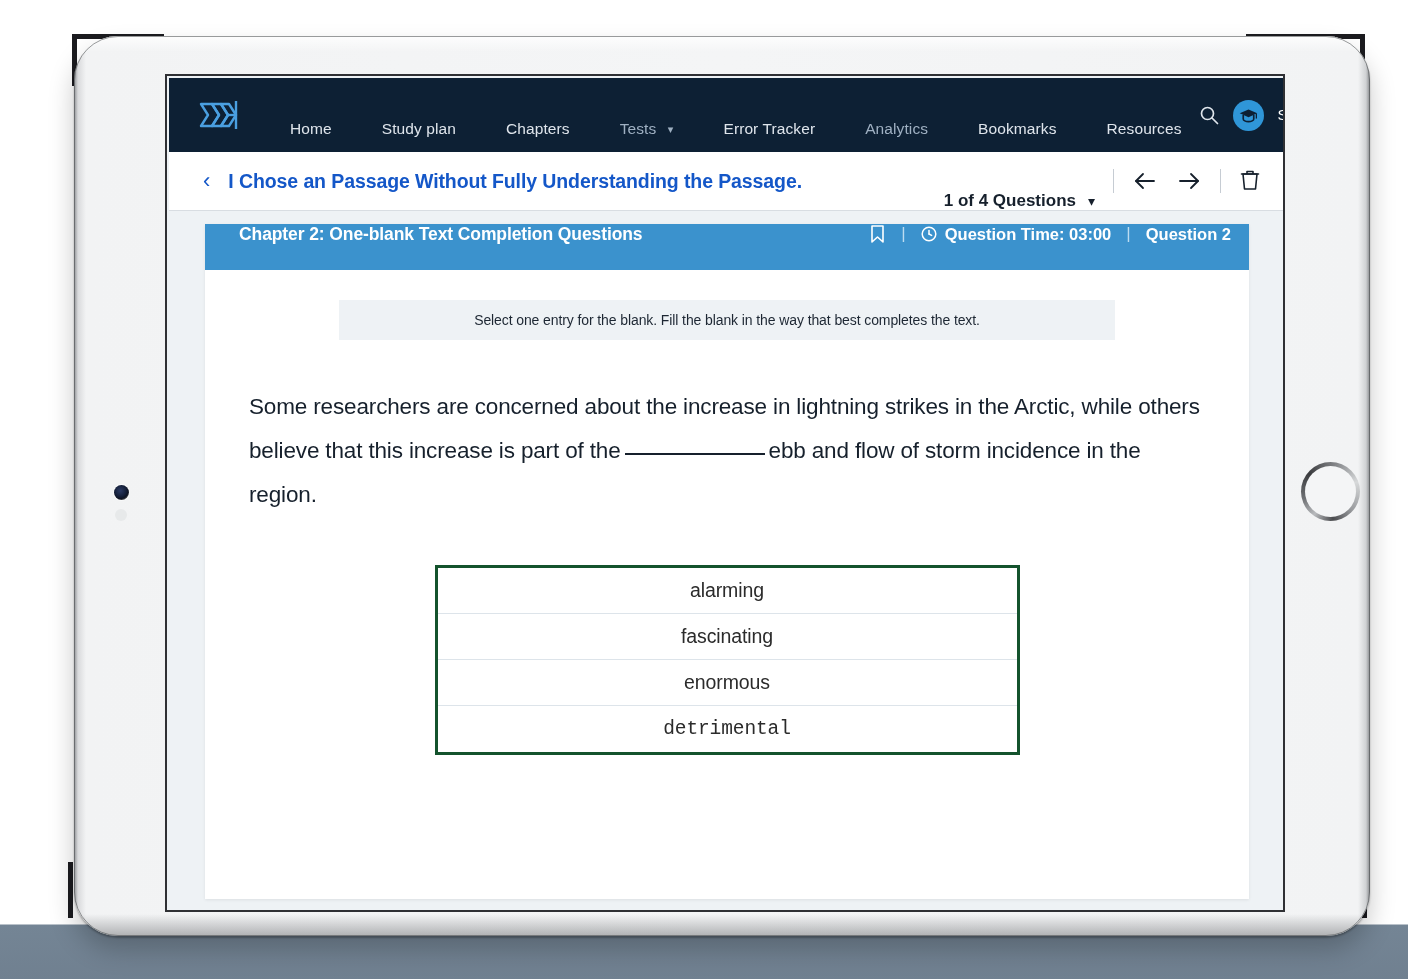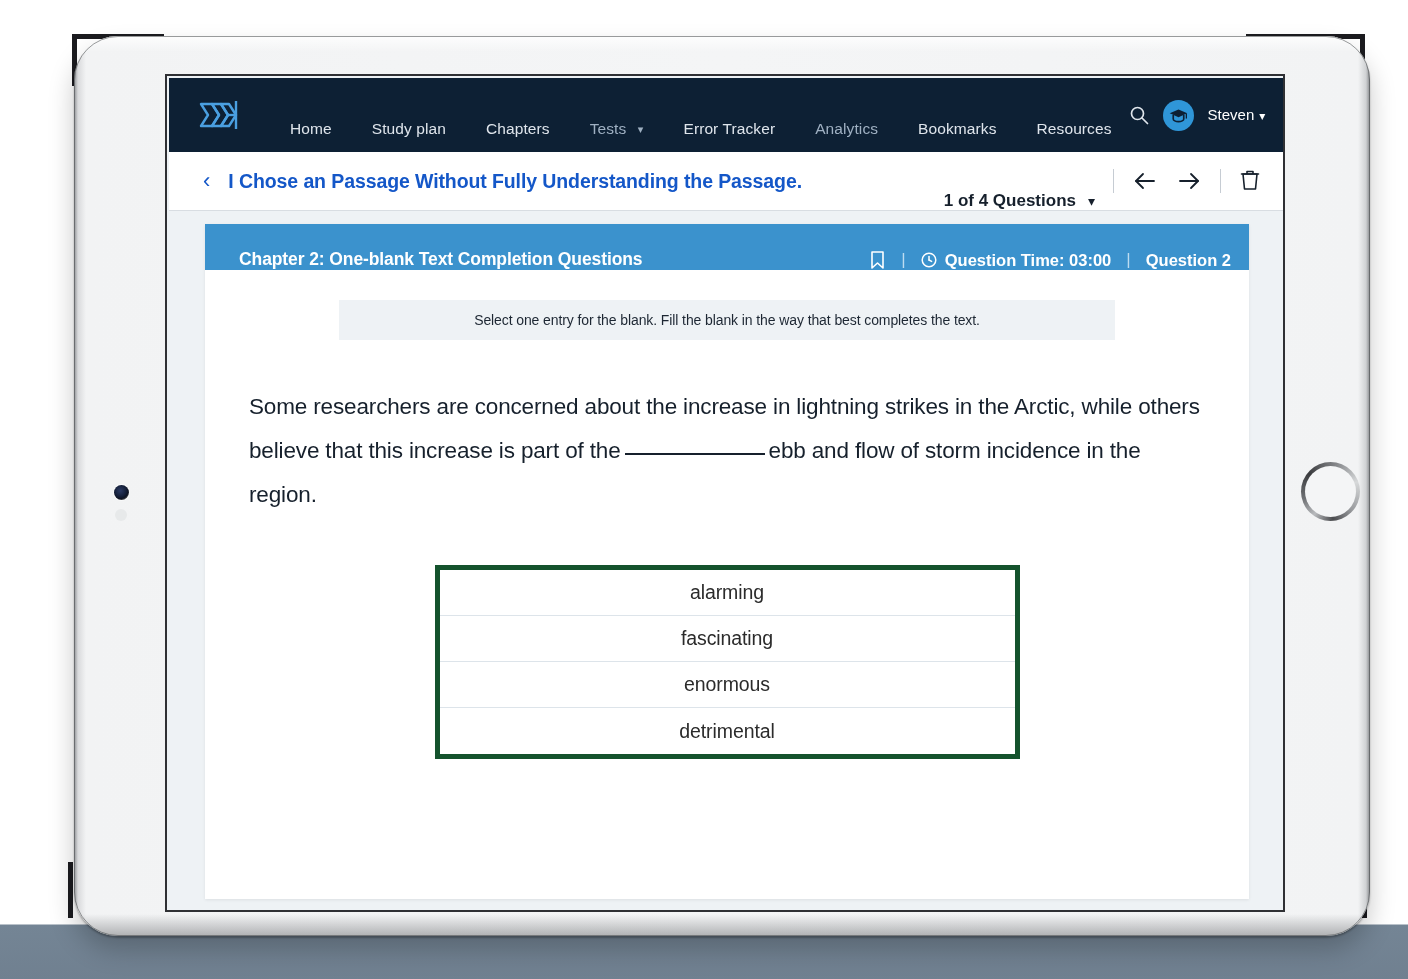--- a/index.html
+++ b/index.html
@@ -127,21 +127,21 @@
     padding: 0 22px 0 26px;
   }
   .logo {
     width: 48px; height: 40px;
     margin-right: 30px;
     flex: none;
   }
   .nav-links {
     display: flex;
     align-items: center;
-    gap: 6px;
+    gap: 16px;
     flex: 1;
     margin-top: 28px;
   }
   .nav-link {
     color: #dfe5ec;
     font-size: 15.5px;
     padding: 8px 17px;
     cursor: pointer;
     white-space: nowrap;
     letter-spacing: 0.1px;
@@ -248,21 +248,21 @@
     width: 100%;
     height: 675px;
     background: #ffffff;
     box-shadow: 0 1px 3px rgba(0,0,0,0.08);
   }
 
   .card-header {
     height: 46px;
     background: #3b92cd;
     display: flex;
-    align-items: flex-end;
+    align-items: flex-start;
     padding: 0 18px 0 34px;
   }
   .card-header-title {
     color: #ffffff;
     font-size: 17.5px;
     font-weight: bold;
     flex: 1;
     letter-spacing: -0.1px;
   }
   .ch-right {
@@ -309,35 +309,35 @@
     display: inline-block;
     width: 140px;
     border-bottom: 2px solid #16202c;
     vertical-align: 3px;
     margin: 0 4px;
   }
 
   .options {
     margin: 48px auto 0 auto;
     width: 585px;
-    border: 5px solid #14532d;
+    border: 3px solid #14532d;
   }
   .option {
     height: 46px;
     display: flex;
     align-items: center;
     justify-content: center;
     font-size: 19.5px;
     color: #2b2b2b;
     border-bottom: 1px solid #dde4ea;
     background: #ffffff;
     cursor: pointer;
     letter-spacing: -0.1px;
   }
-  .option:last-child { border-bottom: none; }
+  .option:last-child { border-bottom: none; font-family: Liberation Mono, monospace; }
   .option.selected {
     background: #5fae81;
     color: #ffffff;
     border-bottom-color: #5fae81;
   }
 </style>
 </head>
 <body>
 
 <div id="root">

